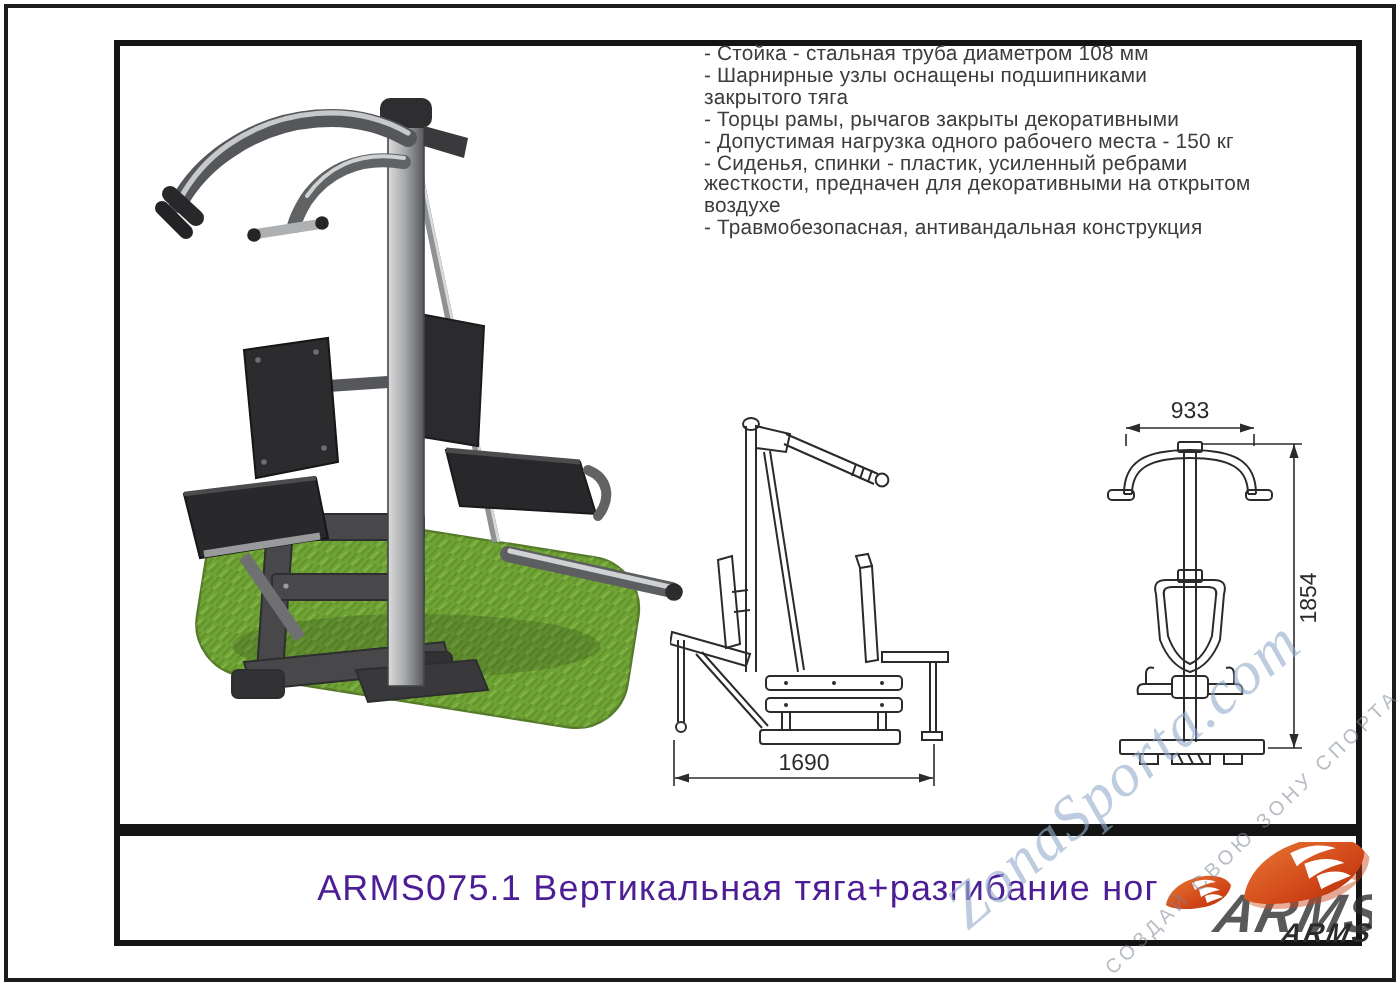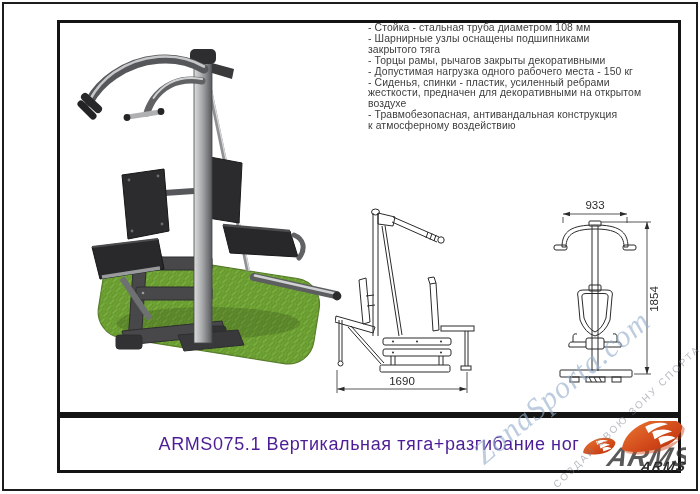--- a/index.html
+++ b/index.html
@@ -9,21 +9,21 @@
   }
   .outer-frame{position:absolute;left:2px;top:2px;width:692px;height:485px;border:2px solid #1c1c1c;}
   .main-box{position:absolute;left:57px;top:20px;width:618px;height:389px;border:3px solid #141414;background:#fff;}
   .title-band{position:absolute;left:57px;top:415px;width:618px;height:52px;border:3px solid #141414;background:#fff;}
   .title-text{
     position:absolute;left:0;top:0;width:100%;height:100%;
     display:flex;align-items:center;justify-content:center;
     font-size:18px;letter-spacing:.6px;color:#4c1d95;white-space:nowrap;
   }
   .spec-list{
-    position:absolute;left:368px;top:23px;width:326px;
+    position:absolute;left:352px;top:23px;width:326px;
     font-size:10.4px;line-height:10.9px;color:#3d3d3d;letter-spacing:.1px;
   }
   .spec-line{white-space:nowrap;}
   .render-svg{position:absolute;left:58px;top:25px;}
   .side-svg{position:absolute;left:335px;top:200px;}
   .front-svg{position:absolute;left:548px;top:193px;}
   .logo-svg{position:absolute;left:578px;top:421px;z-index:10;}
   svg text{font-family:"Liberation Sans",sans-serif;fill:#2b2b2b;}
   .dim-label{font-size:11.5px;}
   .wm-main{
@@ -132,21 +132,20 @@
 <div class="spec-list">
   <div class="spec-line">- Стойка - стальная труба диаметром 108 мм</div>
   <div class="spec-line">- Шарнирные узлы оснащены подшипниками</div>
   <div class="spec-line">закрытого тяга</div>
   <div class="spec-line">- Торцы рамы, рычагов закрыты декоративными</div>
   <div class="spec-line">- Допустимая нагрузка одного рабочего места - 150 кг</div>
   <div class="spec-line">- Сиденья, спинки - пластик, усиленный ребрами</div>
   <div class="spec-line">жесткости, предначен для декоративными на открытом</div>
   <div class="spec-line">воздухе</div>
   <div class="spec-line">- Травмобезопасная, антивандальная конструкция</div>
-  <div class="spec-line">к атмосферному воздействию</div>
 </div>
 
 <svg class="side-svg" width="142" height="198" viewBox="0 0 142 198">
   <g class="tline">
     <path d="M38,13 V136 M43,13 V136"></path>
     <ellipse cx="40.5" cy="12" rx="4" ry="3"></ellipse>
     <path d="M43,13 L60,17 L58,26 L43,24 Z"></path>
     <path d="M58,17 L104,37 M57,22 L102,42"></path>
     <circle cx="106" cy="40" r="3.2"></circle>
     <path d="M93,32 L91,38 M97,33.5 L95,39.5 M101,35 L99,41"></path>

